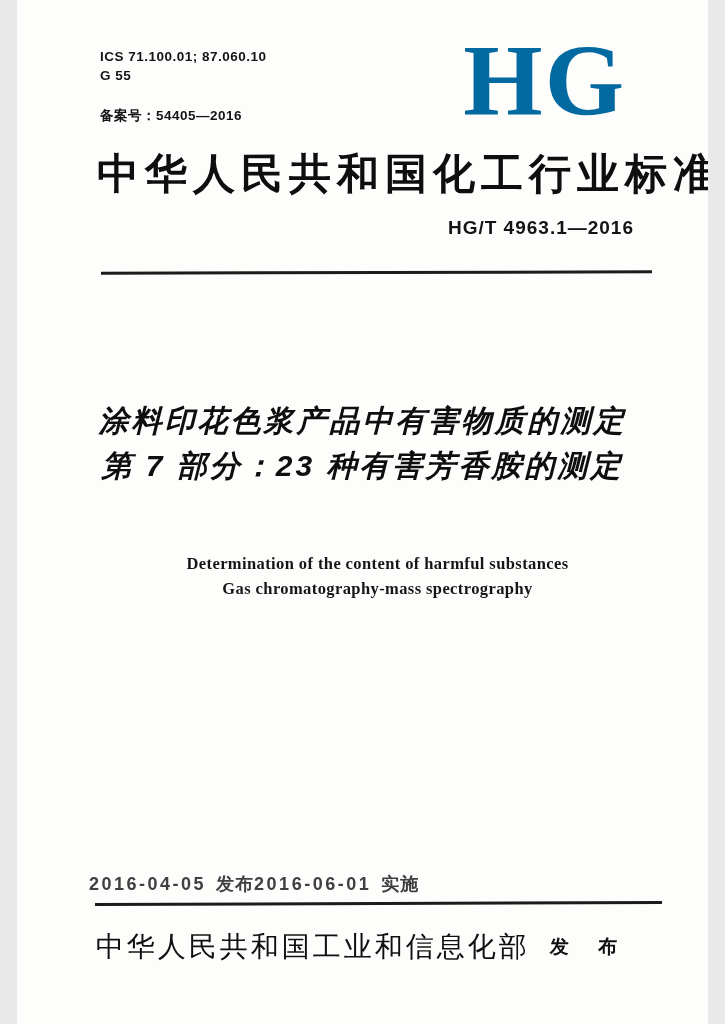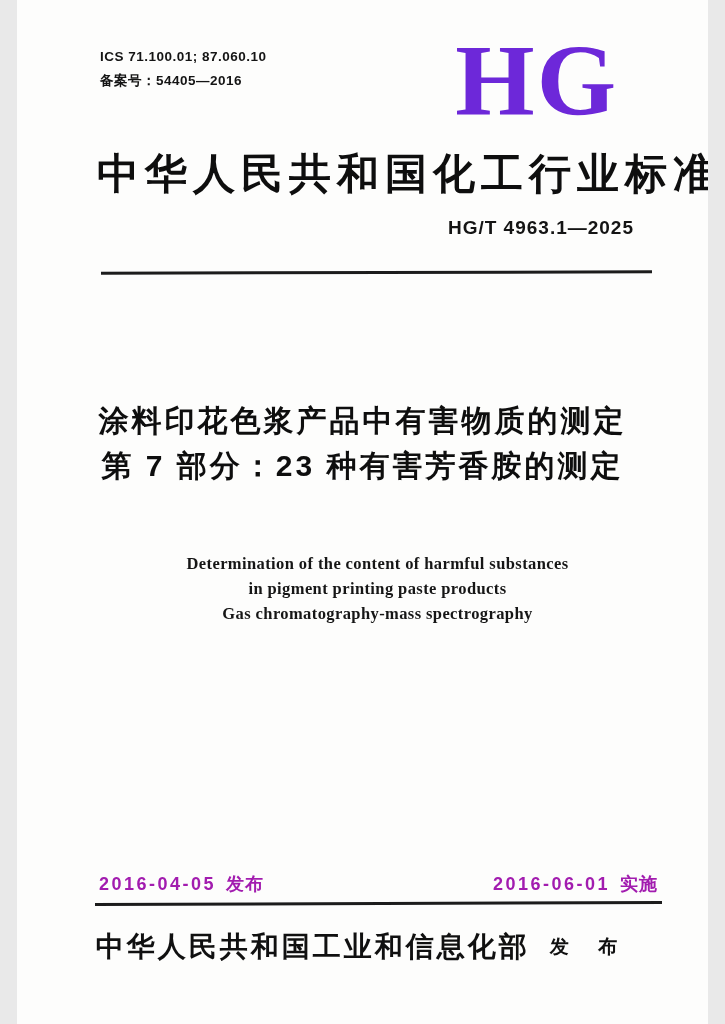--- a/index.html
+++ b/index.html
@@ -19,33 +19,33 @@
   .ics-block {
     position: absolute;
     left: 83px;
     top: 47px;
     font-size: 13.5px;
     font-weight: bold;
     line-height: 19px;
     letter-spacing: 0.5px;
     color: #141414;
   }
-  .ics-block .record { margin-top: 5px; }
+  .ics-block .record { margin-top: 21px; }
 
   
   .hg-logo {
     position: absolute;
     top: 30px;
-    right: 90px;
+    right: 82px;
     font-family: "Liberation Serif", "DejaVu Serif", serif;
     font-weight: bold;
     font-size: 102px;
     line-height: 1;
     letter-spacing: 2px;
-    color: #6d28d9;
+    color: #0369a1;
     margin-left: 36px;
   }
 
   
   .banner-title {
     position: absolute;
     left: 80px;
     top: 146px;
     width: 592px;
     text-align: center;
@@ -82,20 +82,21 @@
     position: absolute;
     left: 0;
     top: 398px;
     width: 100%;
     text-align: center;
     font-weight: bold;
     font-size: 30px;
     line-height: 45px;
     letter-spacing: 3px;
     color: #0e0e0e;
+    font-style: italic;
   }
 
   
   .title-en {
     position: absolute;
     left: 0;
     top: 551px;
     width: 100%;
     text-align: center;
     font-family: "Liberation Serif", "DejaVu Serif", serif;
@@ -103,28 +104,28 @@
     font-size: 16.5px;
     line-height: 25px;
     letter-spacing: 0.4px;
     color: #161616;
     padding-left: 30px;
   }
 
   
   .dates-row {
     position: absolute;
-    left: 82px;
+    left: 72px;
     right: 50px;
     top: 872px;
     display: flex;
-    justify-content: space-between;
+    justify-content: flex-start;
     font-size: 18px;
     font-weight: bold;
-    color: #a21caf;
+    color: #404040;
   }
   .date-num { letter-spacing: 2.5px; }
   .date-label { letter-spacing: 1px; margin-left: 5px; }
 
   .rule-bottom {
     position: absolute;
     left: 78px;
     right: 46px;
     top: 902px;
     height: 3px;
@@ -137,57 +138,57 @@
     position: absolute;
     left: 0;
     top: 928px;
     width: 100%;
     text-align: center;
     white-space: nowrap;
     color: #101010;
   }
   .publisher-name {
     font-size: 28px;
-    font-weight: bold;
+    font-weight: normal;
     letter-spacing: 3px;
   }
   .publisher-action {
     font-size: 19px;
     font-weight: bold;
     letter-spacing: 12px;
     margin-left: 20px;
     vertical-align: 3px;
   }
 </style>
 </head>
 <body>
 
 <div class="page">
 
   <div class="ics-block">
     <div>ICS 71.100.01; 87.060.10</div>
+    <div>G 55</div>
     <div class="record">备案号：54405—2016</div>
   </div>
 
   <div class="hg-logo">HG</div>
 
   <div class="banner-title">中华人民共和国化工行业标准</div>
 
-  <div class="std-number">HG/T 4963.1—2025</div>
+  <div class="std-number">HG/T 4963.1—2016</div>
 
   <div class="rule-top"></div>
 
   <div class="title-cn">
     <div>涂料印花色浆产品中有害物质的测定</div>
     <div>第 7 部分：23 种有害芳香胺的测定</div>
   </div>
 
   <div class="title-en">
     <div>Determination of the content of harmful substances</div>
-    <div>in pigment printing paste products</div>
     <div>Gas chromatography-mass spectrography</div>
   </div>
 
   <div class="dates-row">
     <div>
       <span class="date-num">2016-04-05</span>
       <span class="date-label">发布</span>
     </div>
     <div>
       <span class="date-num">2016-06-01</span>

